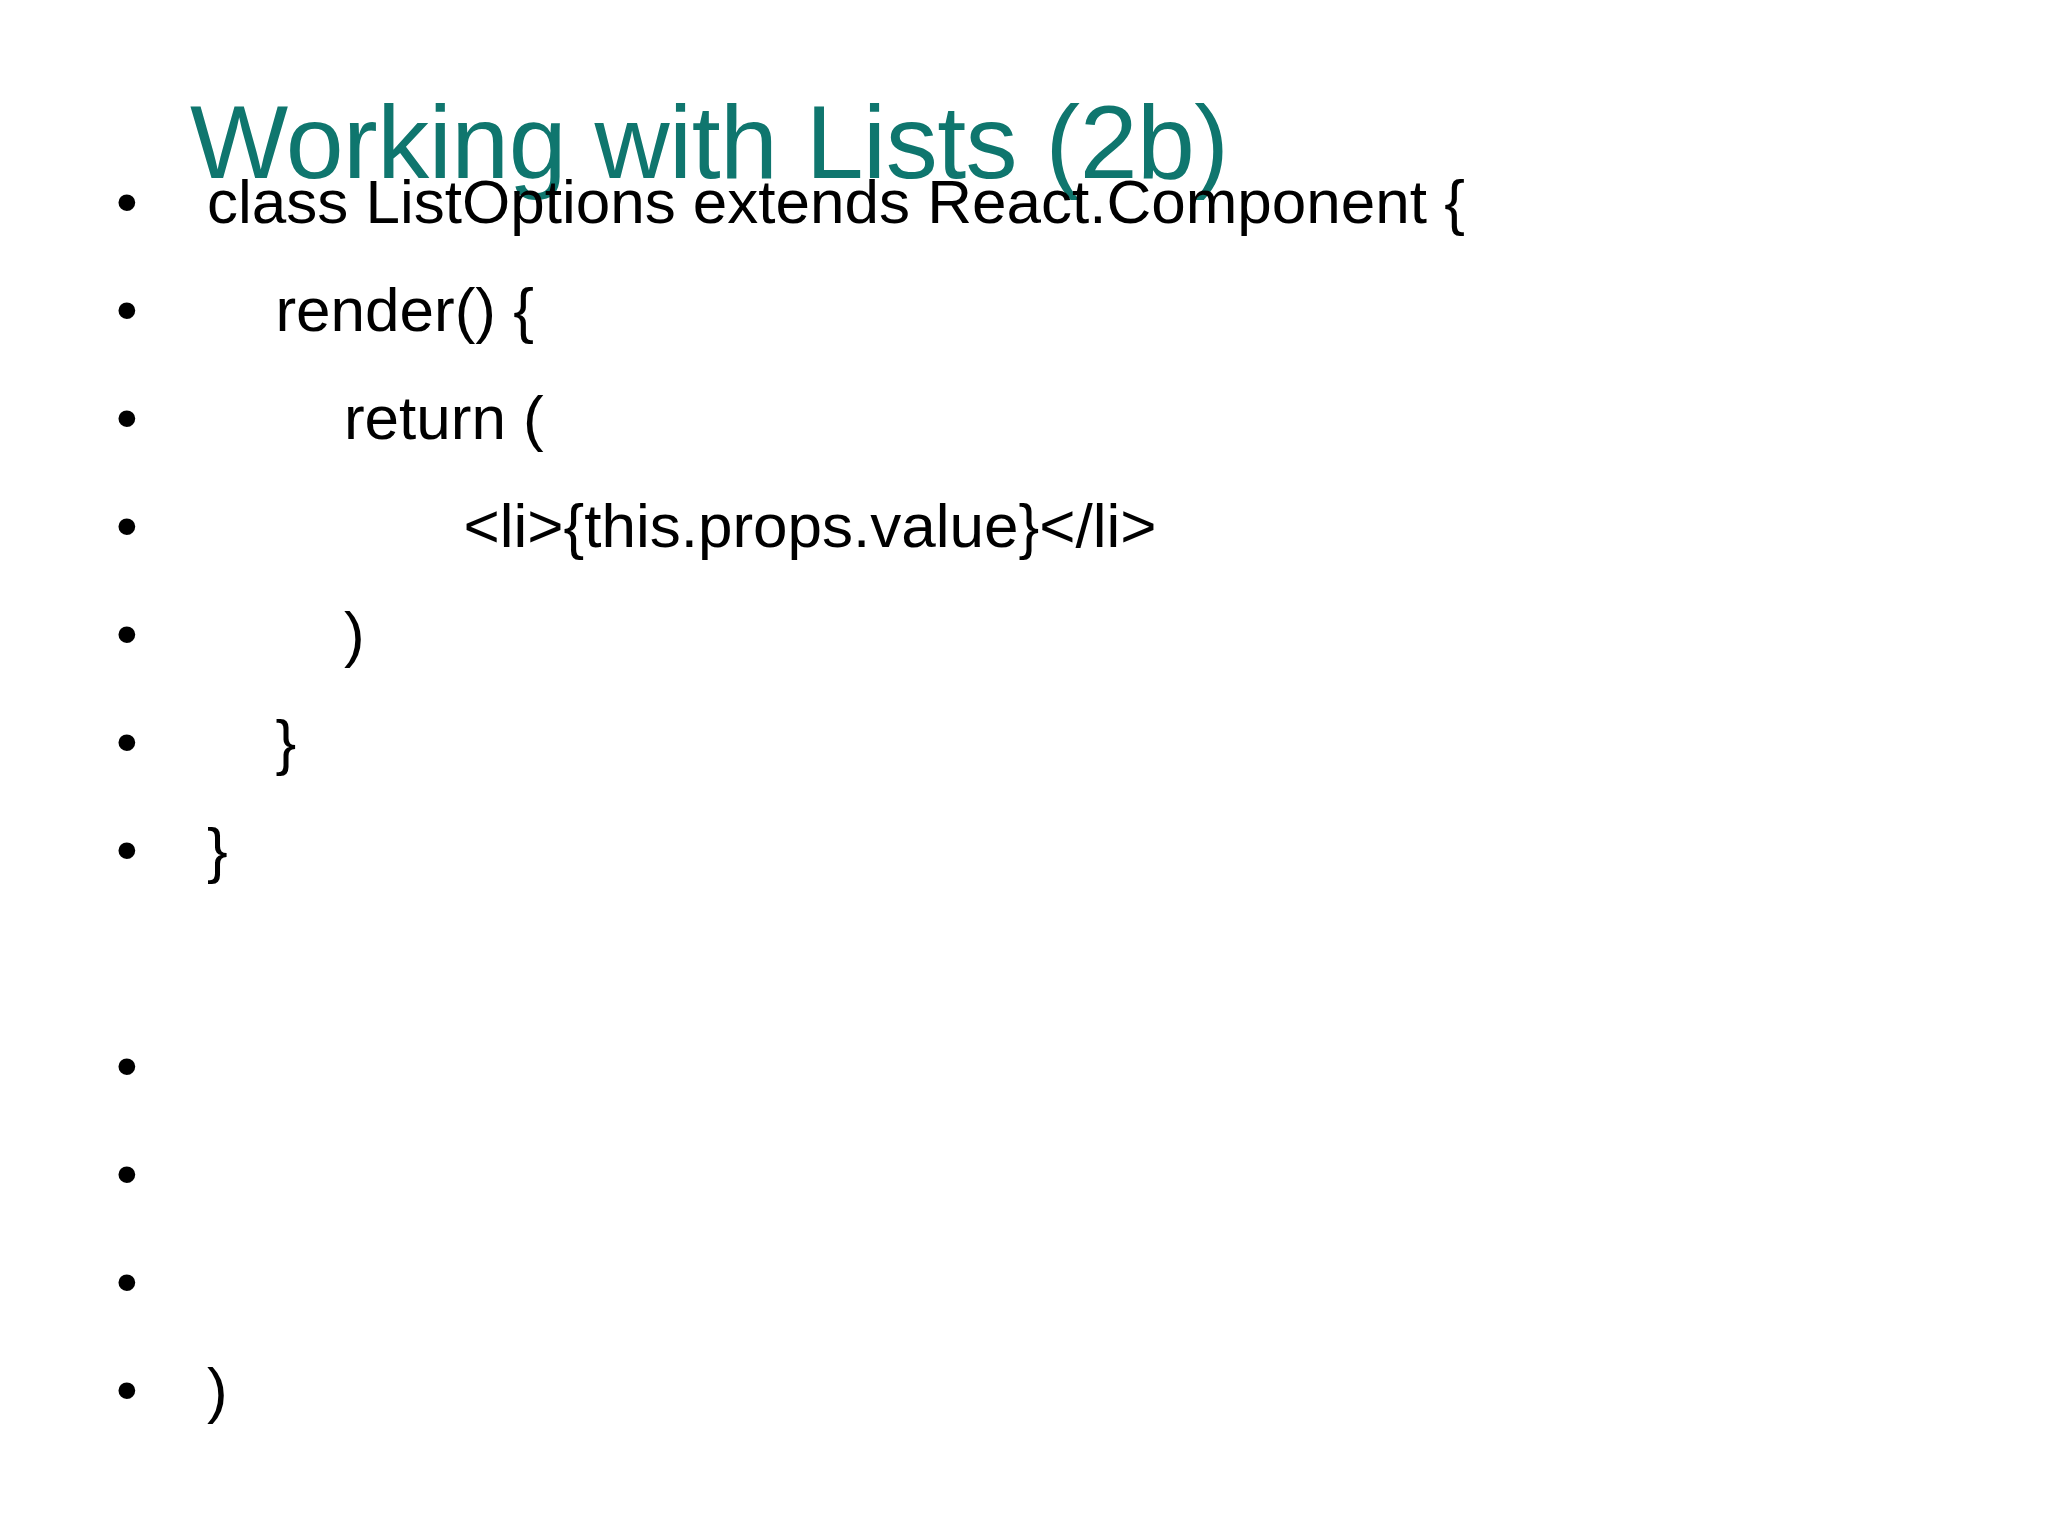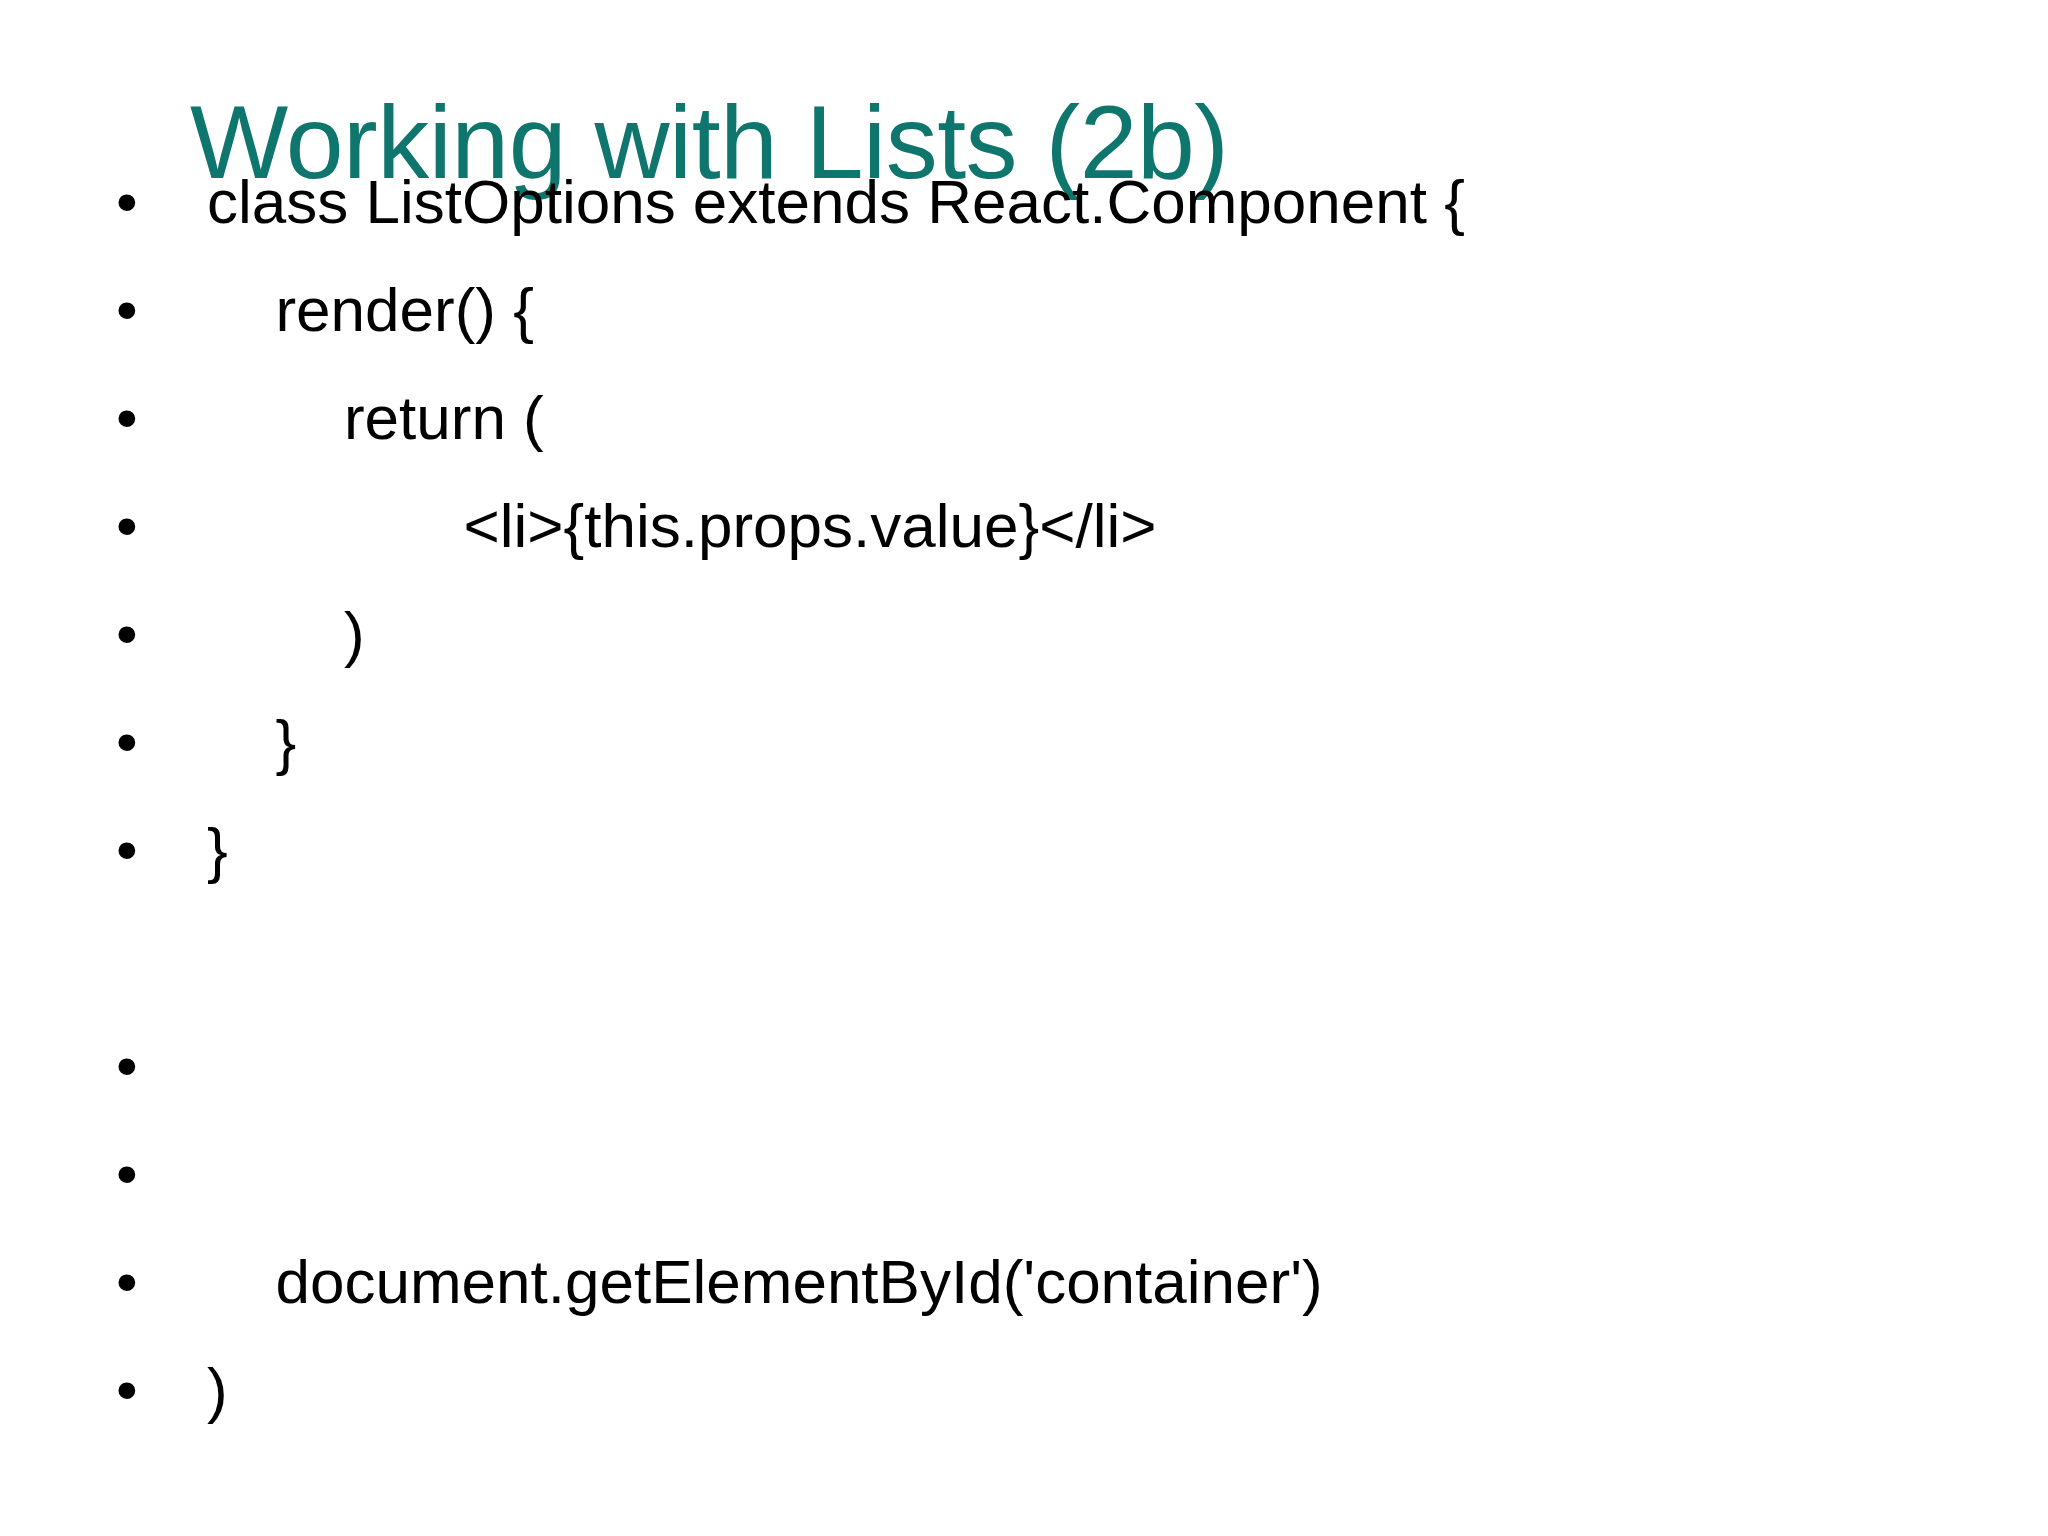--- a/index.html
+++ b/index.html
@@ -87,17 +87,17 @@
       <li class="bullet-line" style="padding-left: 182px;"><span class="bullet-marker">•</span><span class="line-text">class ListOptions extends React.Component {</span></li>
       <li class="bullet-line" style="padding-left: 216px;"><span class="bullet-marker">•</span><span class="line-text">  render() {</span></li>
       <li class="bullet-line" style="padding-left: 250px;"><span class="bullet-marker">•</span><span class="line-text">    return (</span></li>
       <li class="bullet-line" style="padding-left: 318px;"><span class="bullet-marker">•</span><span class="line-text">       &lt;li&gt;{this.props.value}&lt;/li&gt;</span></li>
       <li class="bullet-line" style="padding-left: 250px;"><span class="bullet-marker">•</span><span class="line-text">    )</span></li>
       <li class="bullet-line" style="padding-left: 216px;"><span class="bullet-marker">•</span><span class="line-text">  }</span></li>
       <li class="bullet-line" style="padding-left: 182px;"><span class="bullet-marker">•</span><span class="line-text">}</span></li>
       <li class="spacer-line"></li>
       <li class="bullet-line" style="padding-left: 182px;"><span class="bullet-marker">•</span></li>
       <li class="bullet-line" style="padding-left: 216px;"><span class="bullet-marker">•</span></li>
-      <li class="bullet-line" style="padding-left: 216px;"><span class="bullet-marker">•</span><span class="line-text">  document.getElementById('container')</span></li>
+      <li class="bullet-line" style="padding-left: 216px;"><span class="bullet-marker">•</span></li>
       <li class="bullet-line" style="padding-left: 182px;"><span class="bullet-marker">•</span><span class="line-text">)</span></li>
     </ul>
 
 </div>
 
 </body></html>

